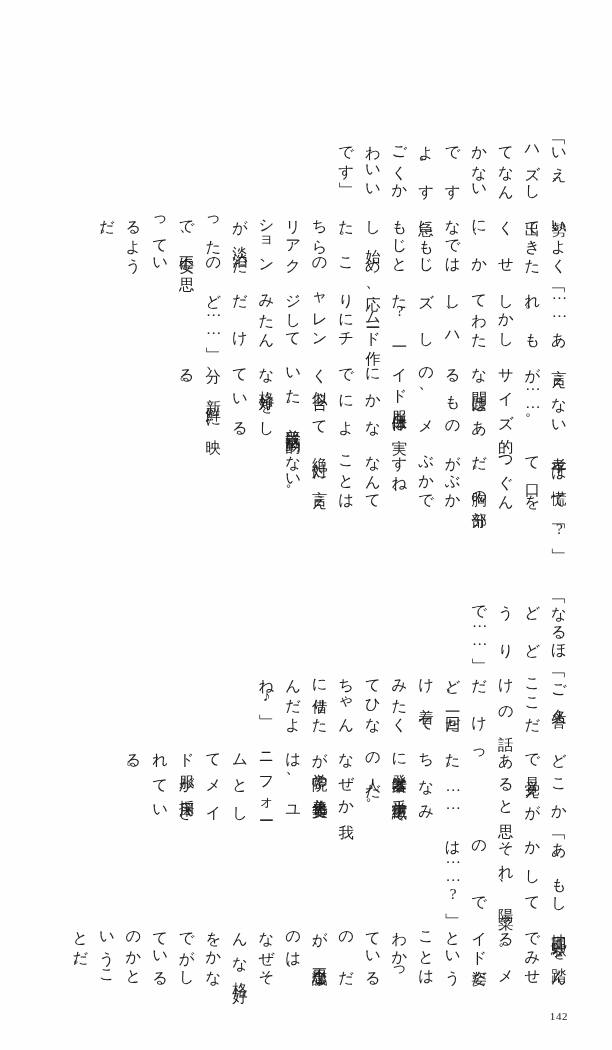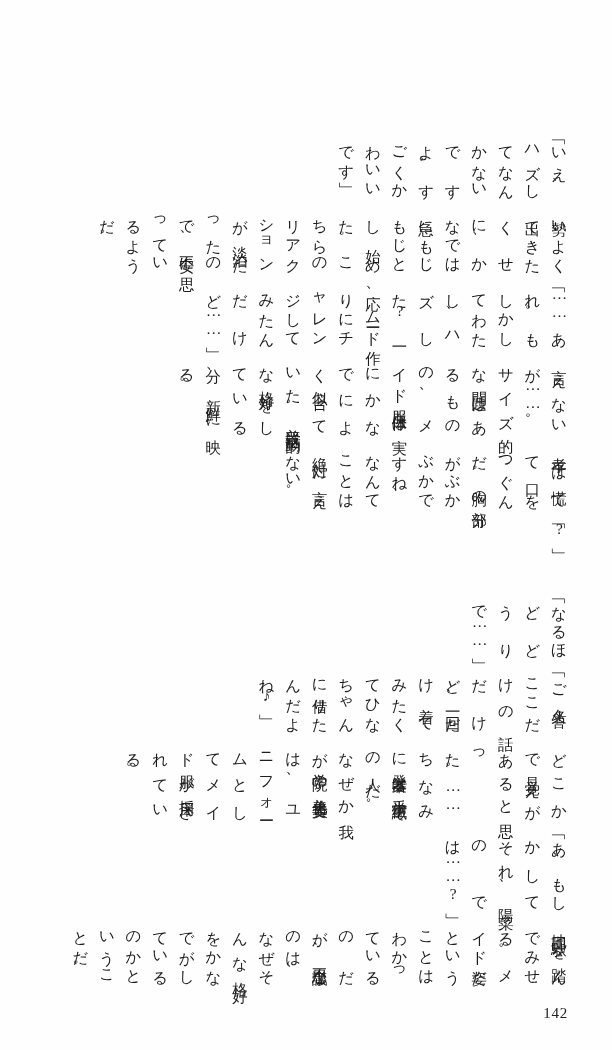--- a/index.html
+++ b/index.html
@@ -58,21 +58,21 @@
   }
 
   .indent {
     padding-top: 17px;
   }
 
   #page-number {
     position: absolute;
     right: 44px;
     bottom: 28px;
-    font-size: 15px;
+    font-size: 11px;
     letter-spacing: 0.05em;
     color: #222;
     font-family: "Liberation Serif", "DejaVu Serif", serif;
   }
 </style>
 </head>
 <body>
 
 <div id="page">
 

